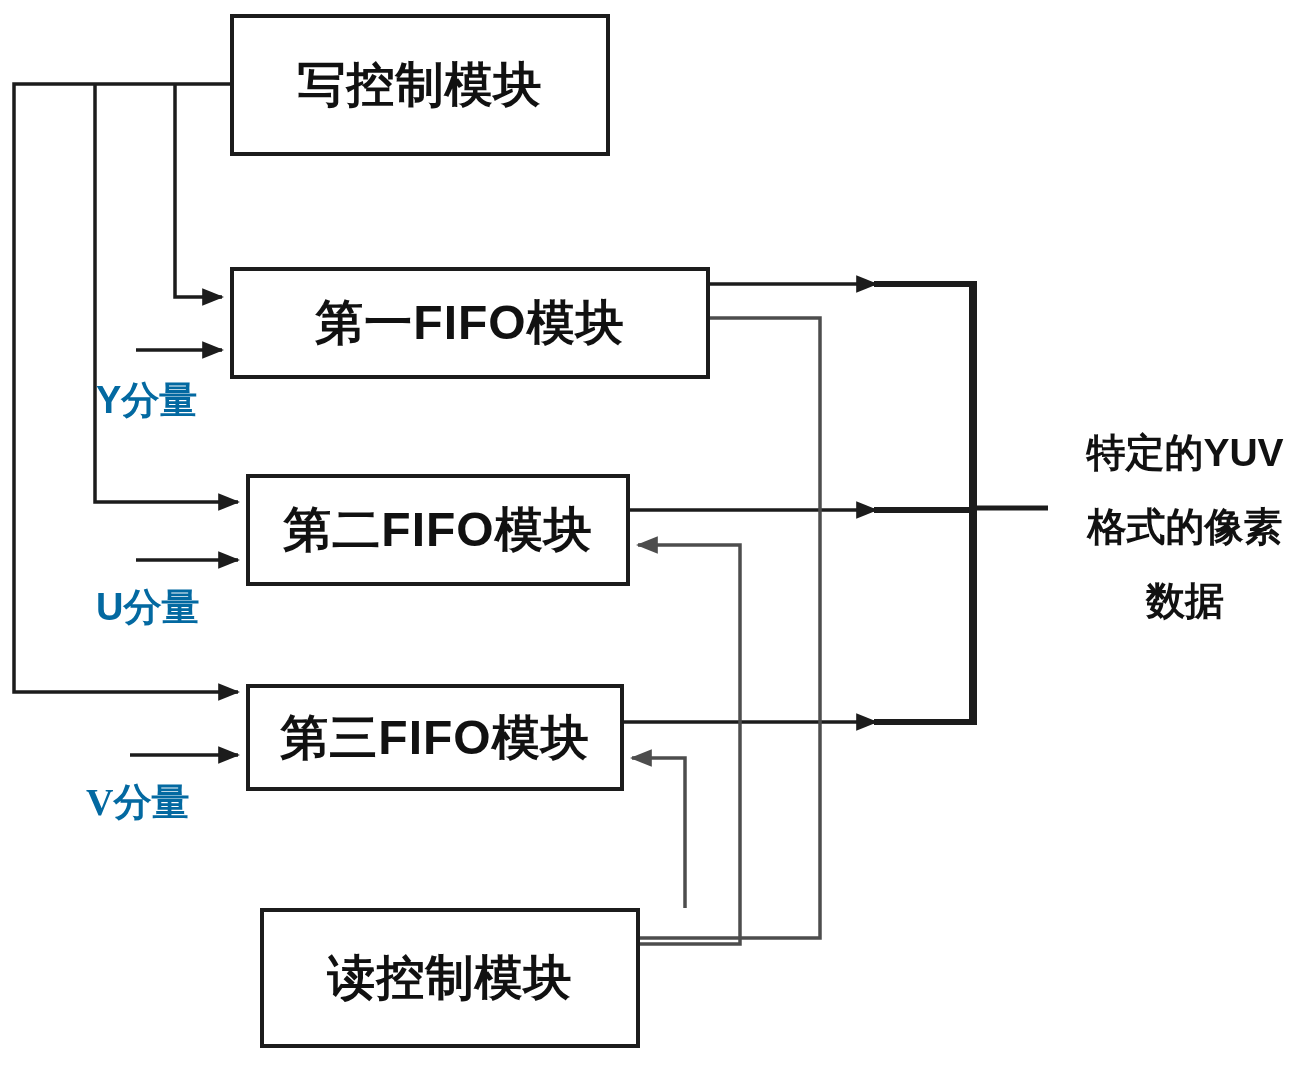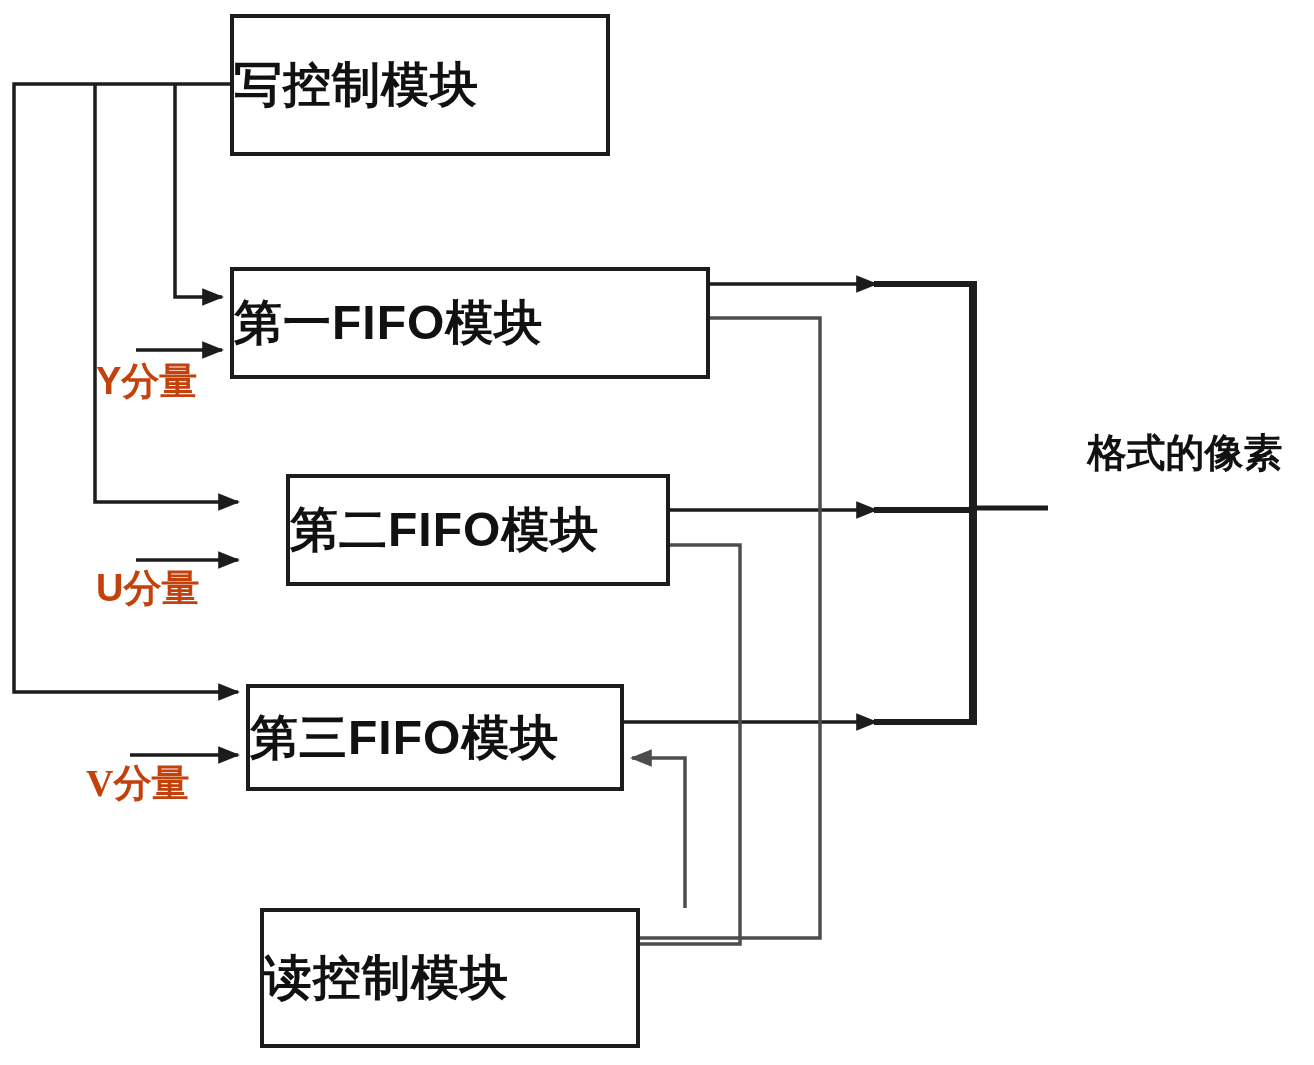--- a/index.html
+++ b/index.html
@@ -10,44 +10,45 @@
     background: #ffffff;
     font-family: "Liberation Sans", sans-serif;
     overflow: hidden;
   }
   .box {
     position: absolute;
     border: 4px solid #1c1c1c;
     background: #ffffff;
     display: flex;
     align-items: center;
-    justify-content: flex-start;
+    justify-content: center;
     box-sizing: border-box;
     z-index: 2;
   }
   .box-label {
     font-size: 48px;
     font-weight: bold;
     color: #111111;
     white-space: nowrap;
     letter-spacing: 1px;
   }
   #write-control { left: 230px; top: 14px;  width: 380px; height: 142px; }
   #fifo1        { left: 230px; top: 267px; width: 480px; height: 112px; }
-  #fifo2        { left: 246px; top: 474px; width: 384px; height: 112px; margin-left: 40px; }
+  #fifo2        { left: 246px; top: 474px; width: 384px; height: 112px; }
   #fifo3        { left: 246px; top: 684px; width: 378px; height: 107px; }
   #read-control { left: 260px; top: 908px; width: 380px; height: 140px; }
 
   .comp-label {
     position: absolute;
     font-size: 38px;
     font-weight: bold;
-    color: #c2410c;
+    color: #0369a1;
     white-space: nowrap;
     z-index: 2;
+    margin-top: 19px;
   }
   #label-y { left: 96px; top: 356px; }
   #label-u { left: 96px; top: 563px; text-align: center; }
   #label-v { left: 86px; top: 758px; font-family: Liberation Serif, serif; }
 
   #output-text {
     position: absolute;
     left: 1056px;
     top: 416px;
     width: 258px;
@@ -120,14 +121,16 @@
 
 <div class="box" id="read-control">
   <span class="box-label">读控制模块</span>
 </div>
 
 <div class="comp-label" id="label-y">Y分量</div>
 <div class="comp-label" id="label-u">U分量</div>
 <div class="comp-label" id="label-v">V分量</div>
 
 <div id="output-text">
+  <div>特定的YUV</div>
   <div>格式的像素</div>
+  <div>数据</div>
 </div>
 
 </body></html>

